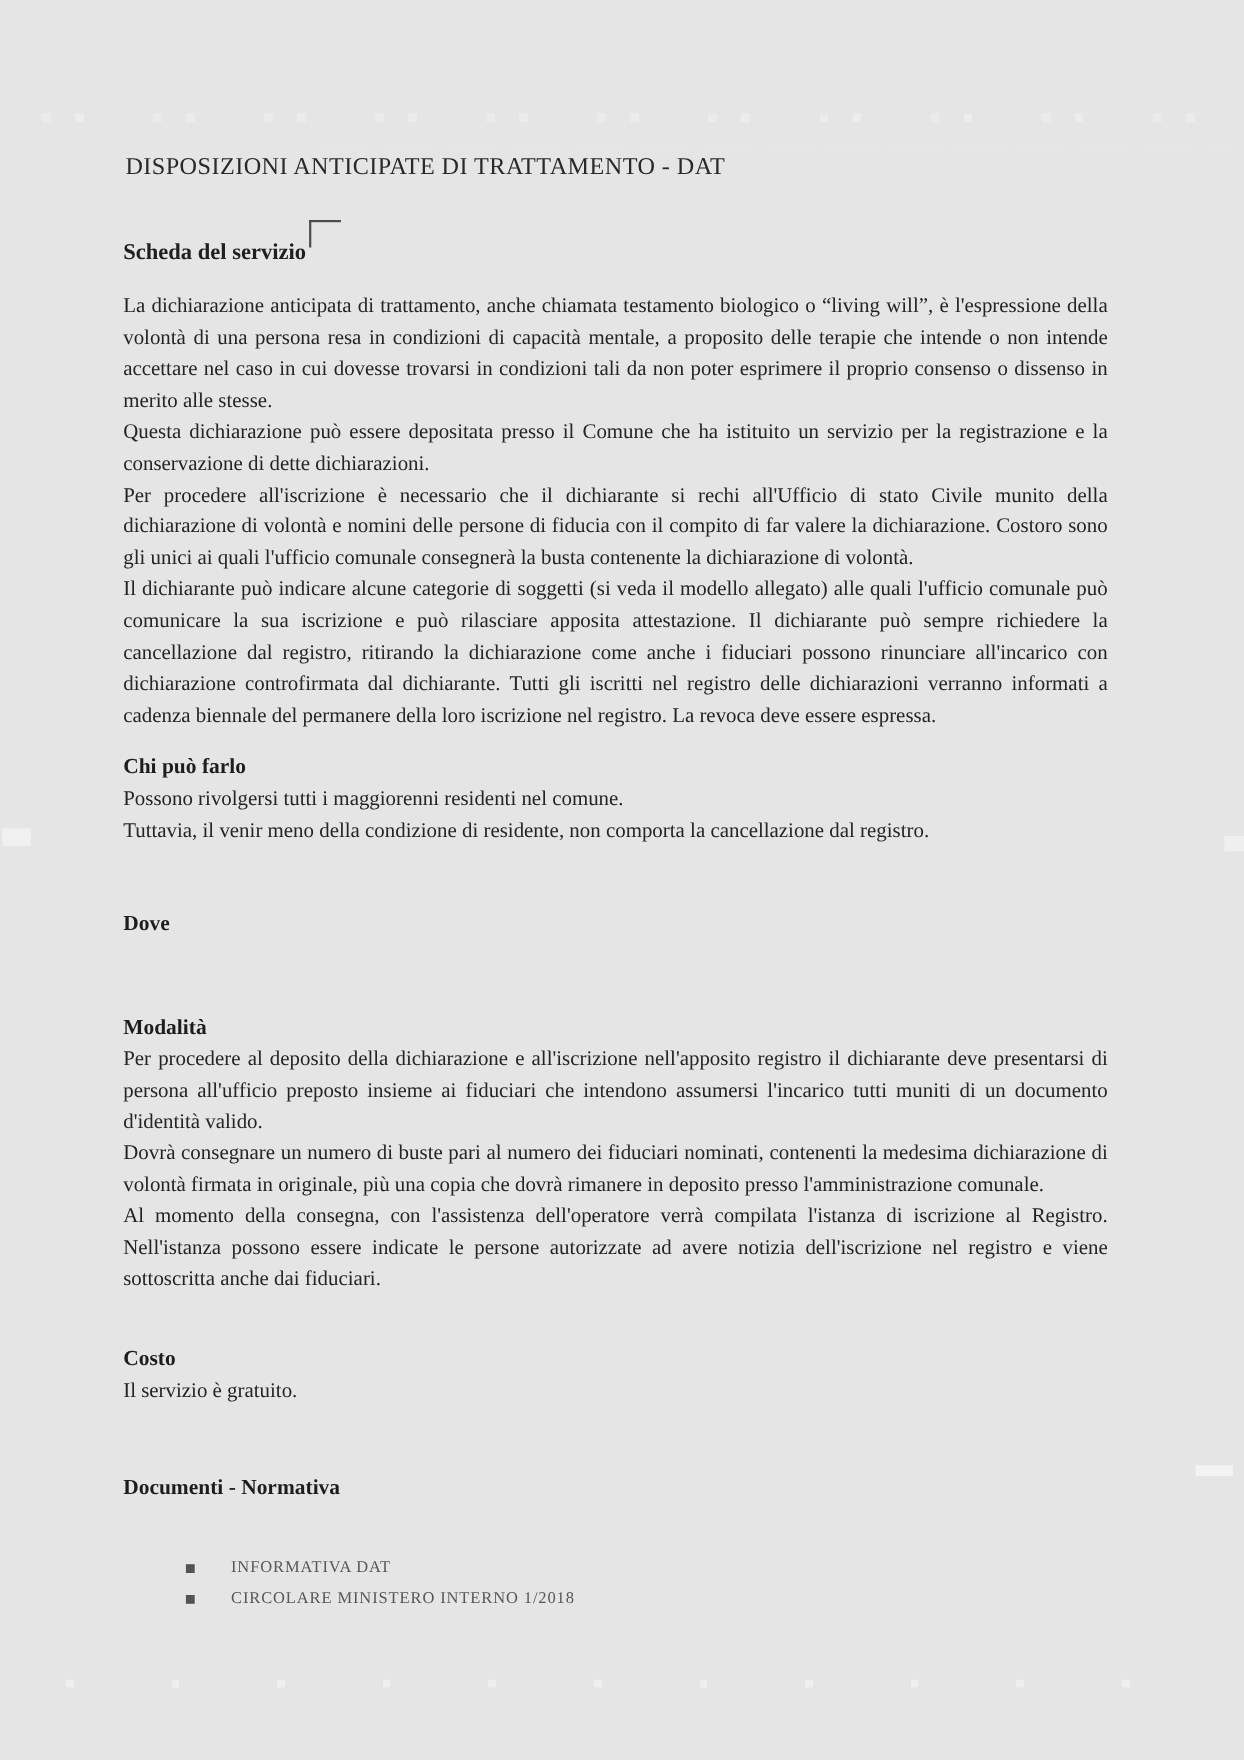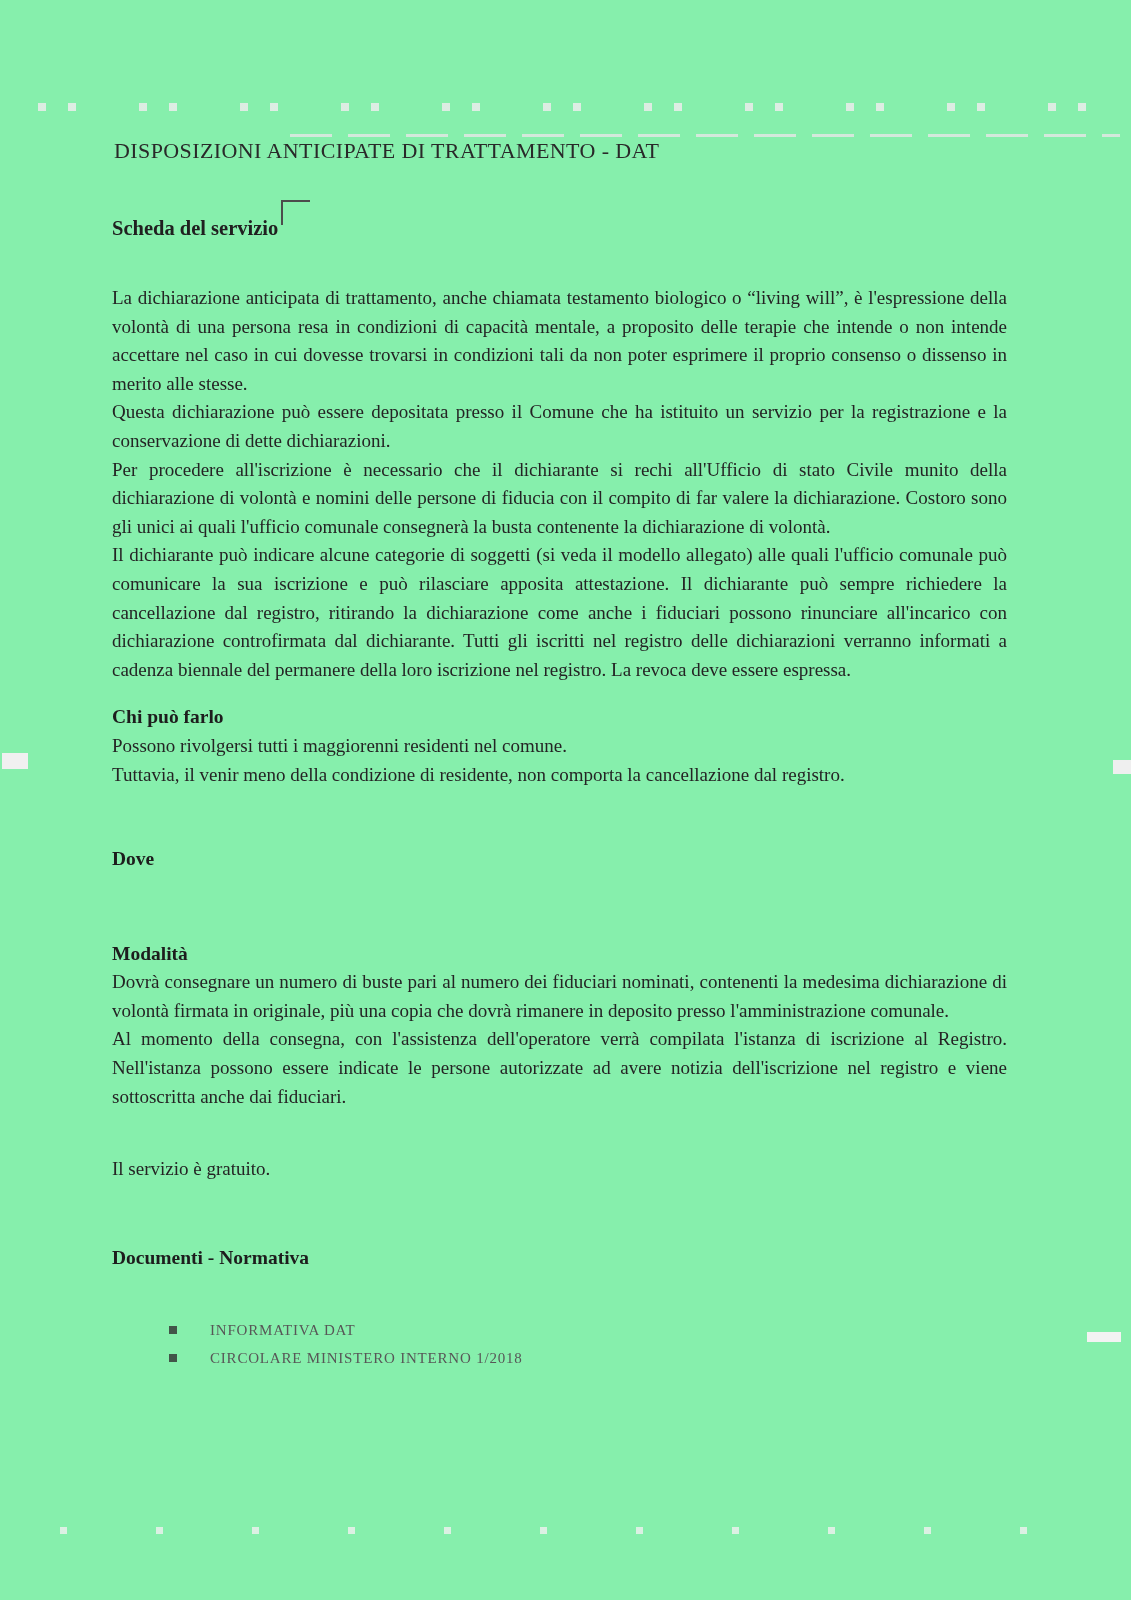--- a/index.html
+++ b/index.html
@@ -11,21 +11,21 @@
     width: 1131px;
     height: 1600px;
     font-family: "Liberation Serif", "DejaVu Serif", serif;
     color: #262626;
     overflow: hidden;
   }
   .page {
     position: relative;
     width: 1131px;
     height: 1600px;
-    background: #86efac;
+    background: #e5e5e5;
   }
 
   
   .artifact { position: absolute; pointer-events: none; }
   .artifact-dots-top {
     top: 103px; left: 38px; right: 6px; height: 8px;
     background: repeating-linear-gradient(90deg,
       #ececec 0 8px, transparent 8px 30px,
       #ededed 30px 38px, transparent 38px 101px);
     opacity: 0.85;
@@ -55,21 +55,21 @@
   .doc-title {
     font-size: 22px;
     font-weight: 400;
     letter-spacing: 0.4px;
     margin: 0 0 36px 2px;
     color: #2b2b2b;
   }
   .subtitle {
     font-size: 20.5px;
     font-weight: 700;
-    margin: 0 0 44px 0;
+    margin: 0 0 24px 0;
     color: #222222;
   }
   .corner-mark {
     display: inline-block;
     width: 27px;
     height: 23px;
     border-top: 2px solid #4d4d4d;
     border-left: 2px solid #4d4d4d;
     margin-left: 3px;
     vertical-align: 10px;
@@ -151,25 +151,27 @@
       <p class="body">Possono rivolgersi tutti i maggiorenni residenti nel comune.</p>
       <p class="body">Tuttavia, il venir meno della condizione di residente, non comporta la cancellazione dal registro.</p>
     </div>
 
     <div class="section section-dove">
       <h3 class="section-heading">Dove</h3>
     </div>
 
     <div class="section section-modalita">
       <h3 class="section-heading">Modalità</h3>
+      <p class="body">Per procedere al deposito della dichiarazione e all'iscrizione nell'apposito registro il dichiarante deve presentarsi di persona all'ufficio preposto insieme ai fiduciari che intendono assumersi l'incarico tutti muniti di un documento d'identità valido.</p>
       <p class="body">Dovrà consegnare un numero di buste pari al numero dei fiduciari nominati, contenenti la medesima dichiarazione di volontà firmata in originale, più una copia che dovrà rimanere in deposito presso l'amministrazione comunale.</p>
       <p class="body">Al momento della consegna, con l'assistenza dell'operatore verrà compilata l'istanza di iscrizione al Registro. Nell'istanza possono essere indicate le persone autorizzate ad avere notizia dell'iscrizione nel registro e viene sottoscritta anche dai fiduciari.</p>
     </div>
 
     <div class="section section-costo">
+      <h3 class="section-heading">Costo</h3>
       <p class="body">Il servizio è gratuito.</p>
     </div>
 
     <div class="section section-documenti">
       <h3 class="section-heading">Documenti - Normativa</h3>
       <ul class="doc-list">
         <li>
           <span class="bullet-square"></span>
           <span class="doc-link-text">INFORMATIVA DAT</span>
         </li>

